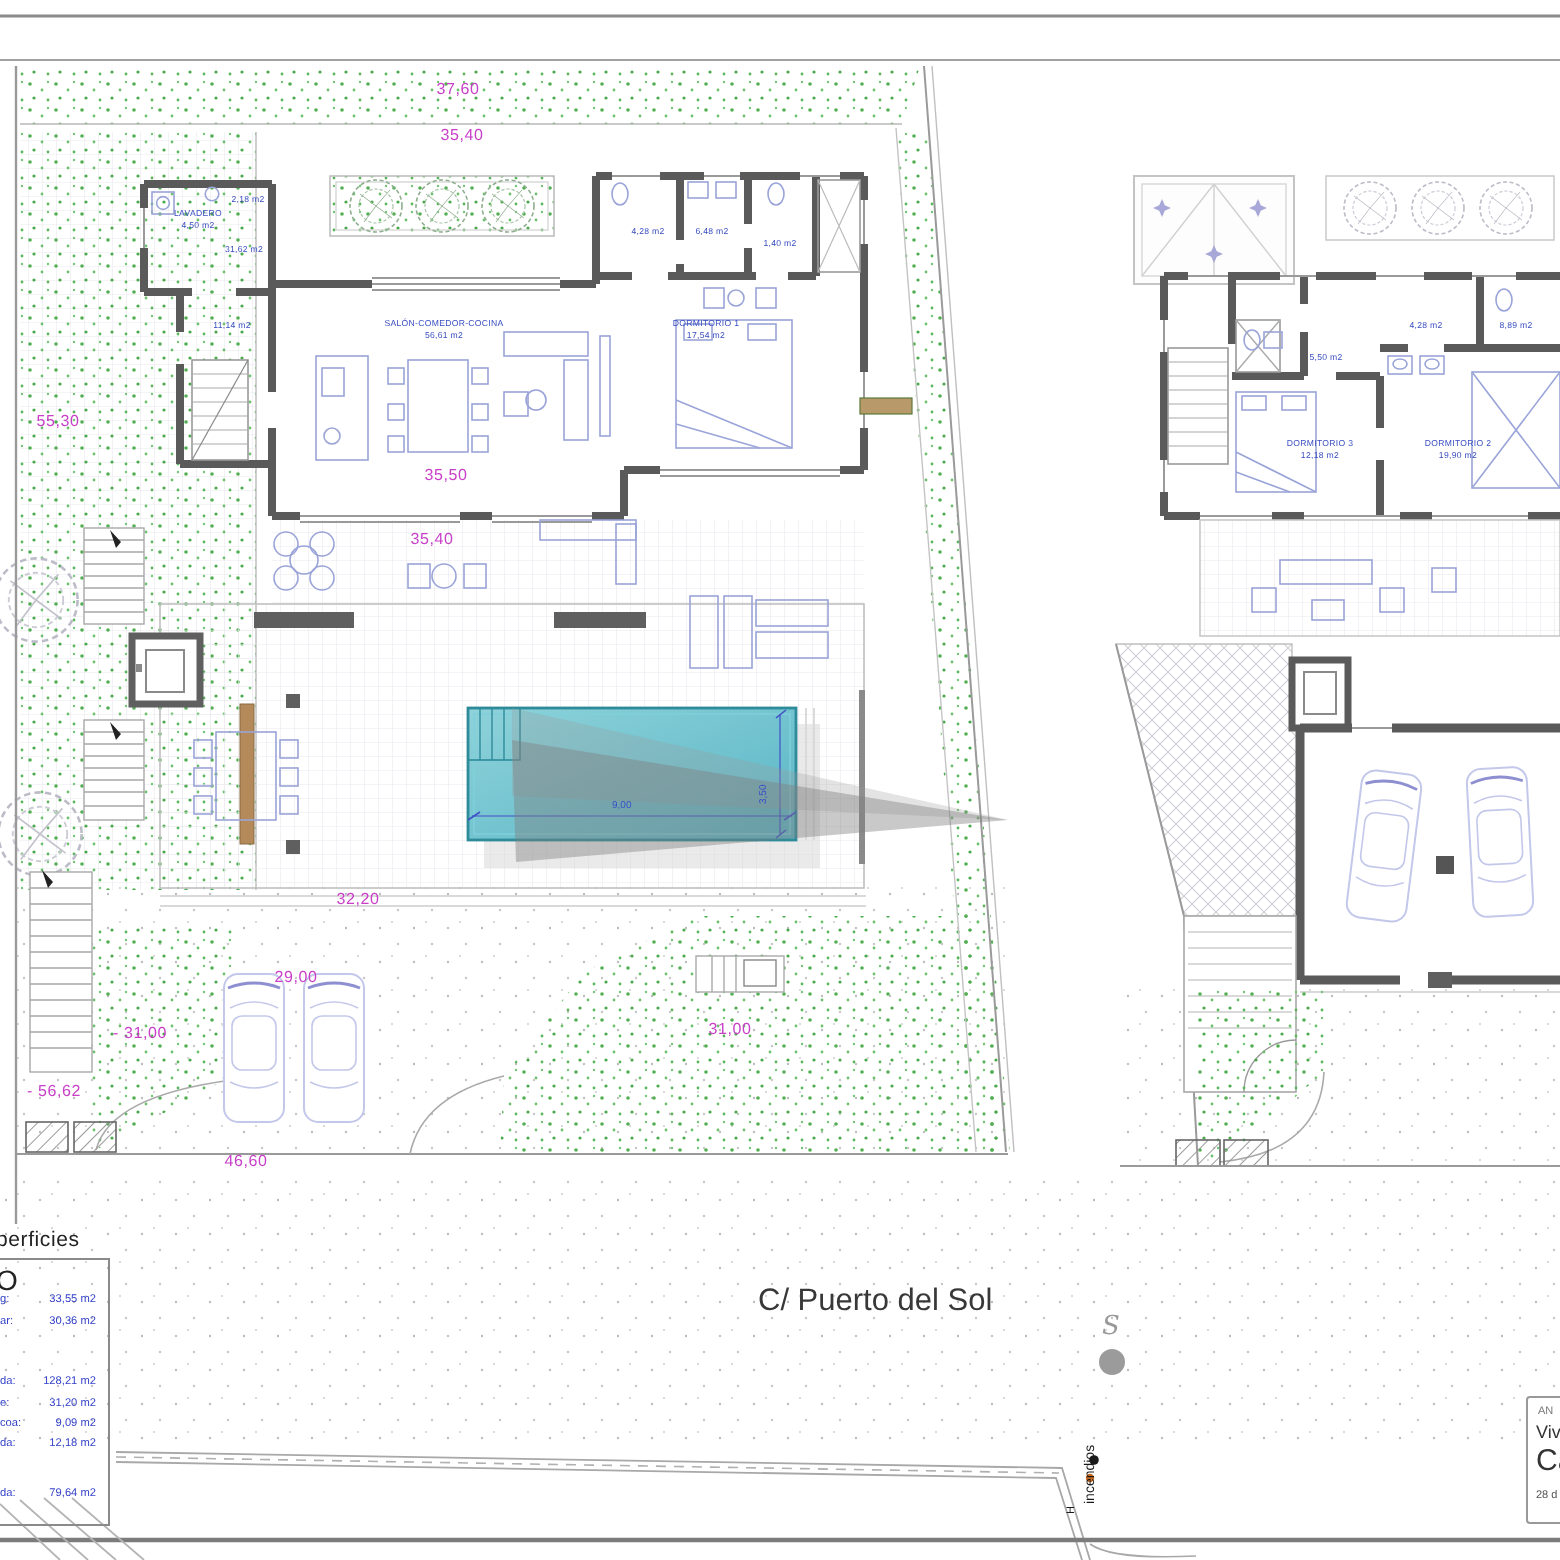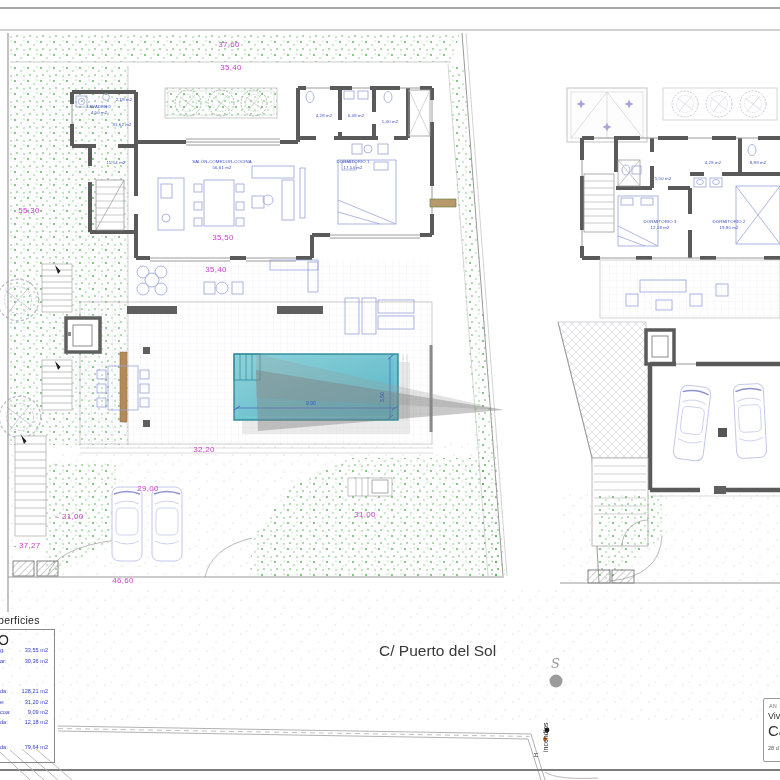--- a/index.html
+++ b/index.html
@@ -366,25 +366,25 @@
   <circle cx="547" cy="730" r="2.4" fill="#1a1a1a"></circle>
   <circle cx="545" cy="739" r="2.1" fill="#cc6a1e"></circle>
   <circle cx="556" cy="681" r="6.5" fill="#9b9b9b"></circle>
 </svg>
 
 <div class="lbl dim" style="left:229px;top:40px">37,60</div>
 <div class="lbl dim" style="left:231px;top:63px">35,40</div>
 <div class="lbl dim" style="left:29px;top:206px">55,30</div>
 <div class="lbl dim" style="left:223px;top:233px">35,50</div>
 <div class="lbl dim" style="left:216px;top:265px">35,40</div>
-<div class="lbl dim" style="left:204px;top:445px">32,20</div>
+<div class="lbl dim" style="left:179px;top:445px">32,20</div>
 <div class="lbl dim" style="left:70px;top:512px">- 31,00</div>
 <div class="lbl dim" style="left:148px;top:484px">29,00</div>
 <div class="lbl dim" style="left:365px;top:510px">31,00</div>
-<div class="lbl dim" style="left:27px;top:541px">- 37,27</div>
+<div class="lbl dim" style="left:27px;top:541px">- 56,62</div>
 <div class="lbl dim" style="left:123px;top:576px">46,60</div>
 
 <div class="lbl room" style="left:99px;top:104px">
   <div>LAVADERO</div>
   <div>4,50 m2</div>
 </div>
 <div class="lbl room" style="left:124px;top:97px">2,18 m2</div>
 <div class="lbl room" style="left:122px;top:122px">31,62 m2</div>
 <div class="lbl room" style="left:116px;top:160px">11,14 m2</div>
 <div class="lbl room" style="left:222px;top:159px">

